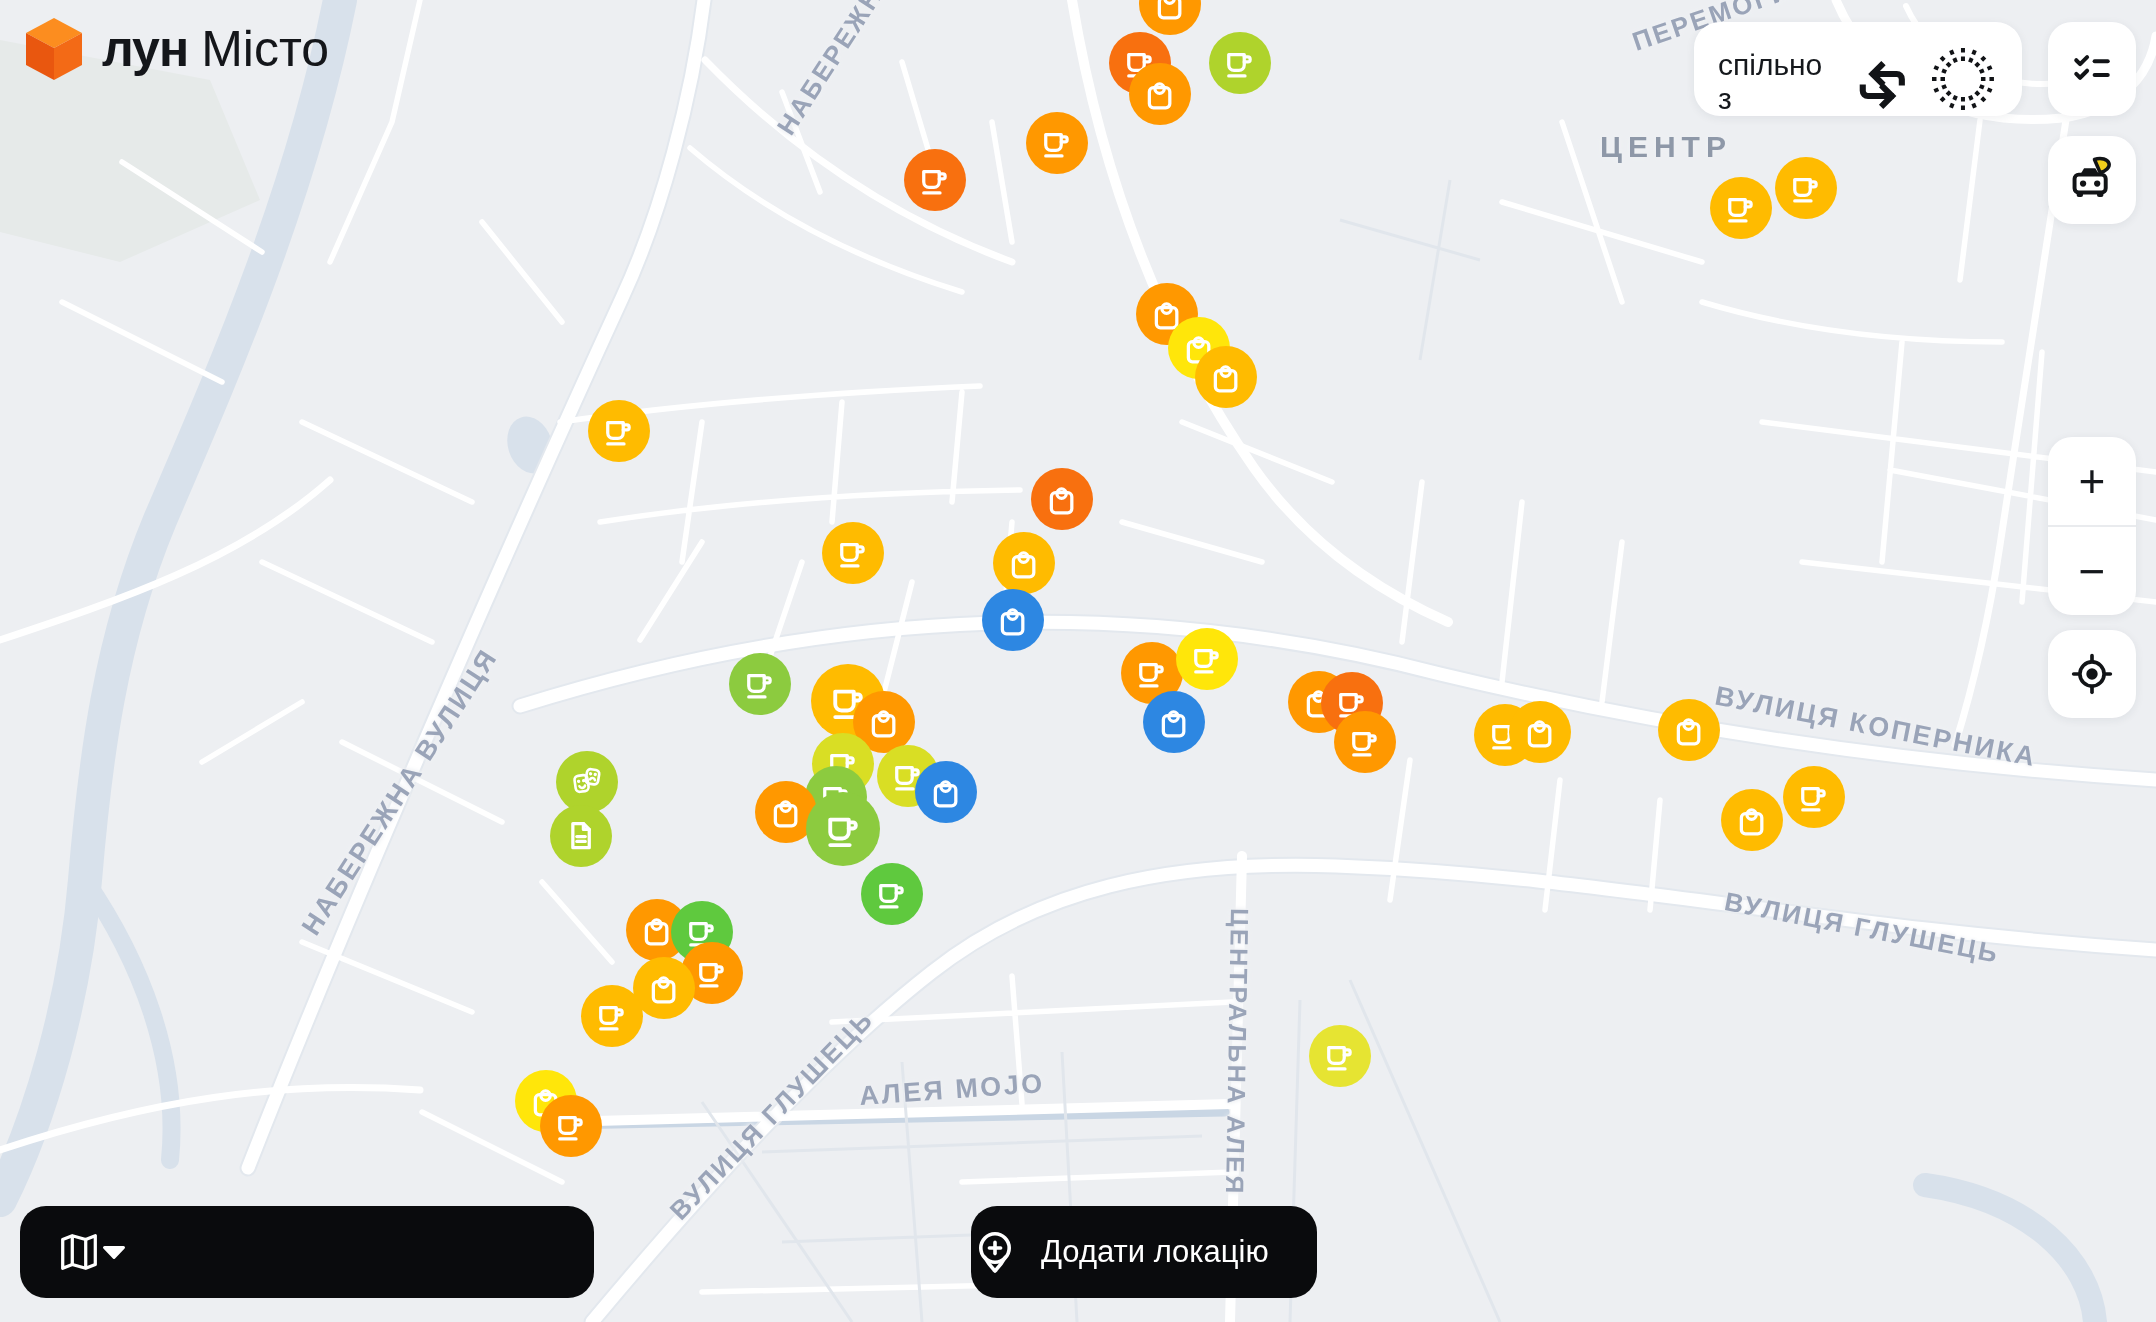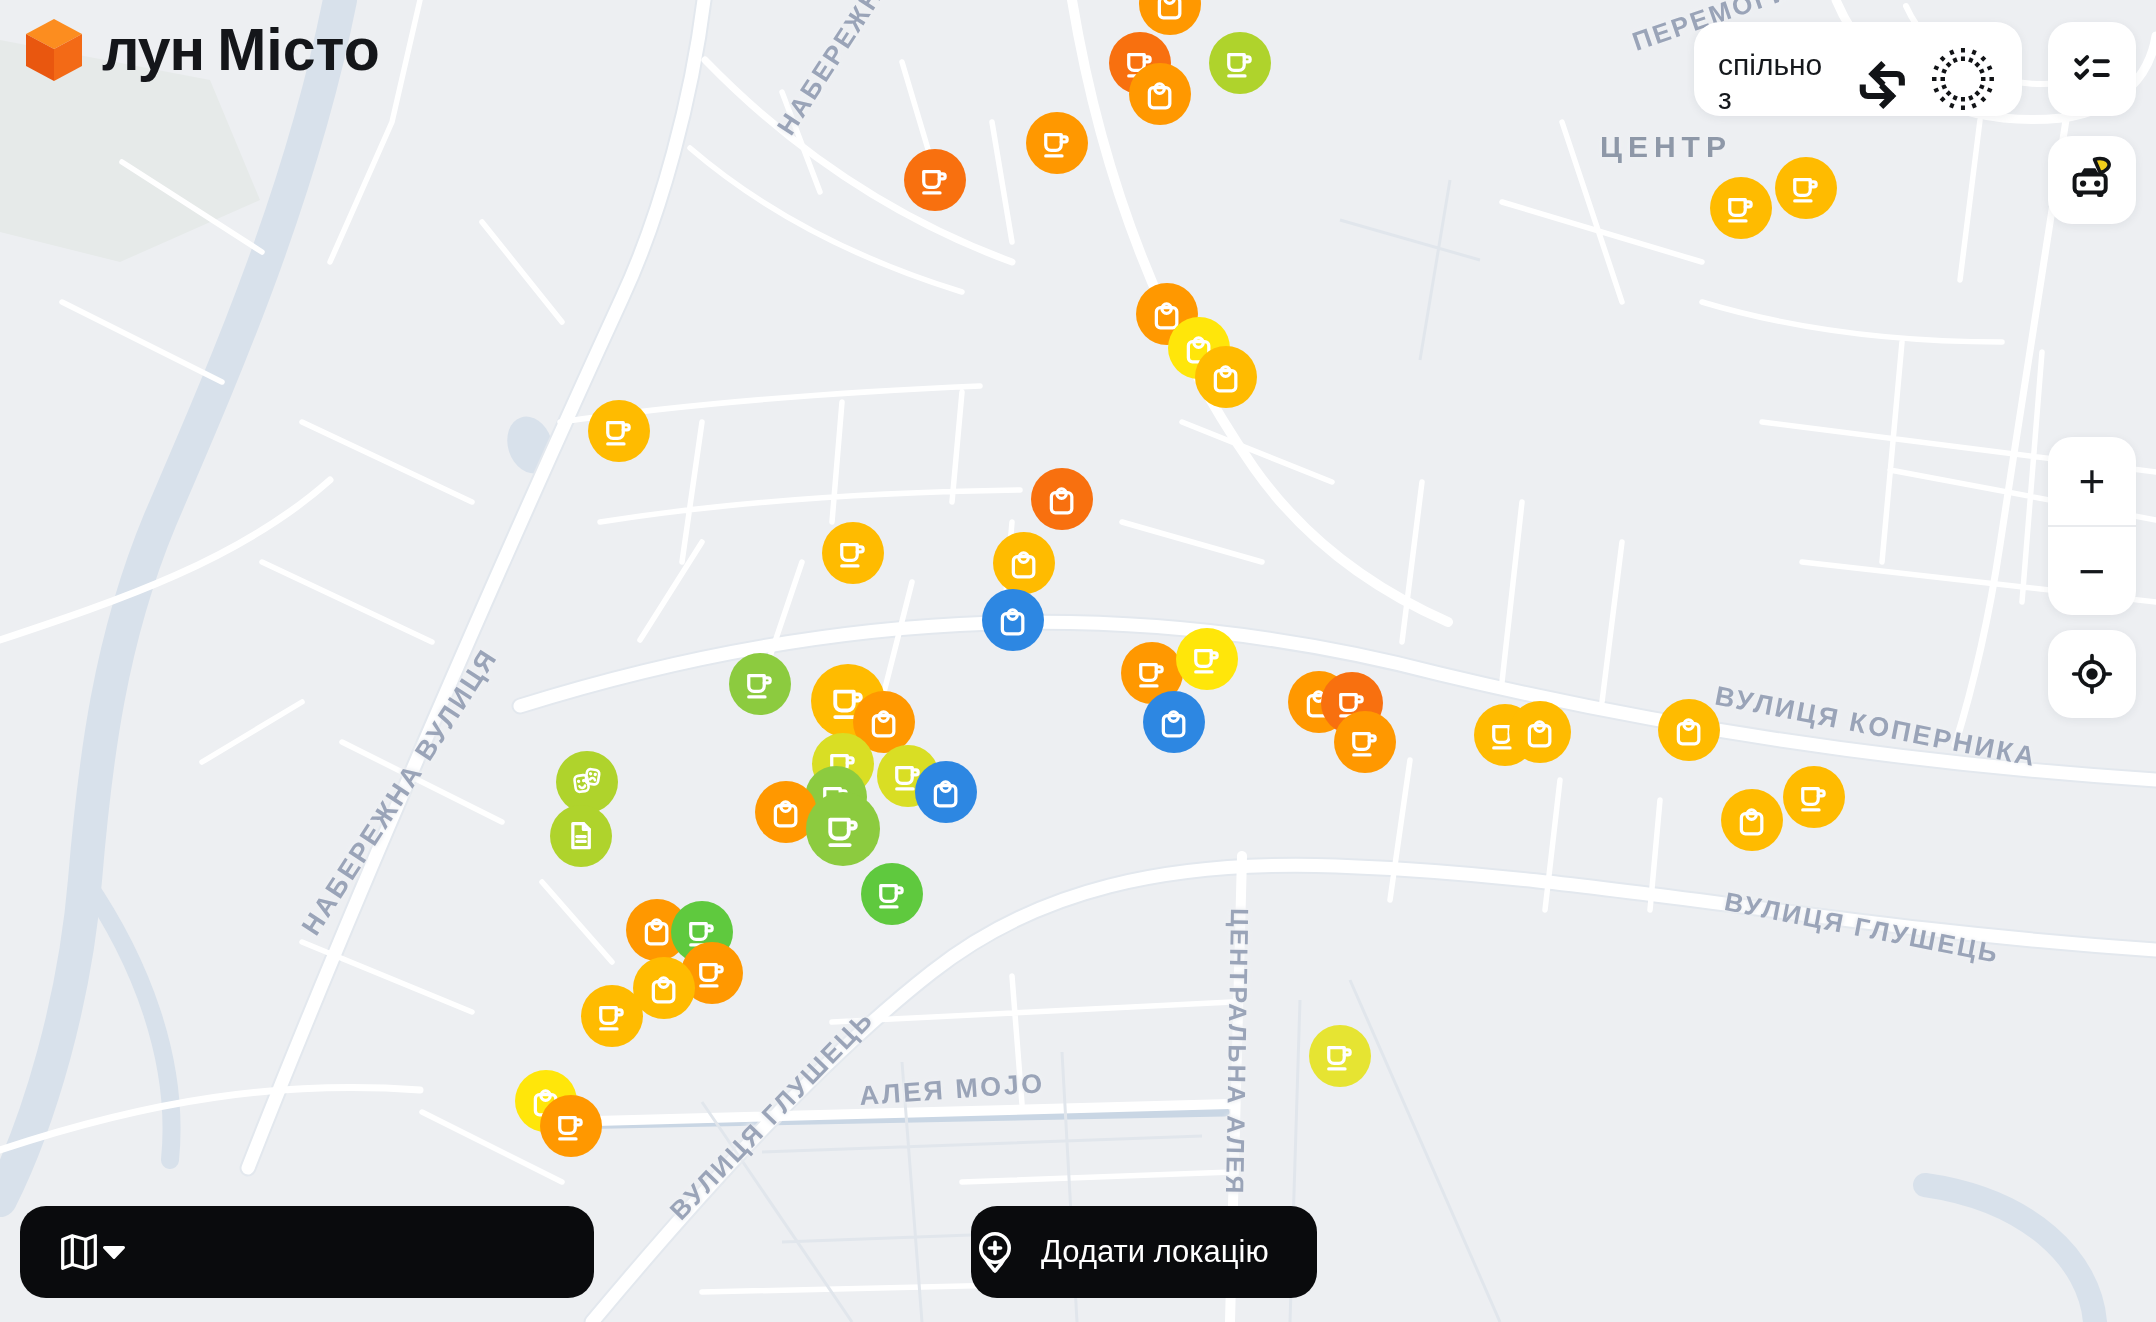--- a/index.html
+++ b/index.html
@@ -25,23 +25,23 @@
   
   #markers-layer{position:absolute;inset:0;z-index:2}
   .marker{
     position:absolute;border-radius:50%;display:flex;align-items:center;justify-content:center;
     transform:translate(-50%,-50%);cursor:pointer;
   }
   .marker svg{width:60%;height:60%;stroke:#fff;fill:none;stroke-width:2.1;
     stroke-linecap:round;stroke-linejoin:round}
   
   .logo{position:absolute;left:22px;top:16px;z-index:10;display:flex;align-items:center;gap:16px}
-  .logo-text{font-size:59px;color:#14161A;display:flex;gap:13px;align-items:baseline}
+  .logo-text{font-size:50px;color:#14161A;display:flex;gap:13px;align-items:baseline}
   .logo-text .b{font-weight:700;letter-spacing:-1px}
-  .logo-text .r{font-weight:700}
+  .logo-text .r{font-weight:400}
   .partner-pill{
     position:absolute;top:22px;right:134px;height:94px;width:328px;z-index:10;
     background:#fff;border-radius:26px;display:flex;align-items:flex-end;gap:16px;
     padding:0 24px;box-sizing:border-box;box-shadow:0 2px 10px rgba(30,40,60,.07);cursor:pointer;
   }
   .partner-pill .lbl{font-size:30px;color:#15181C}
   .sq-btn{
     position:absolute;z-index:10;width:88px;height:88px;background:#fff;border-radius:24px;
     display:flex;align-items:center;justify-content:center;cursor:pointer;
     box-shadow:0 2px 10px rgba(30,40,60,.07);

